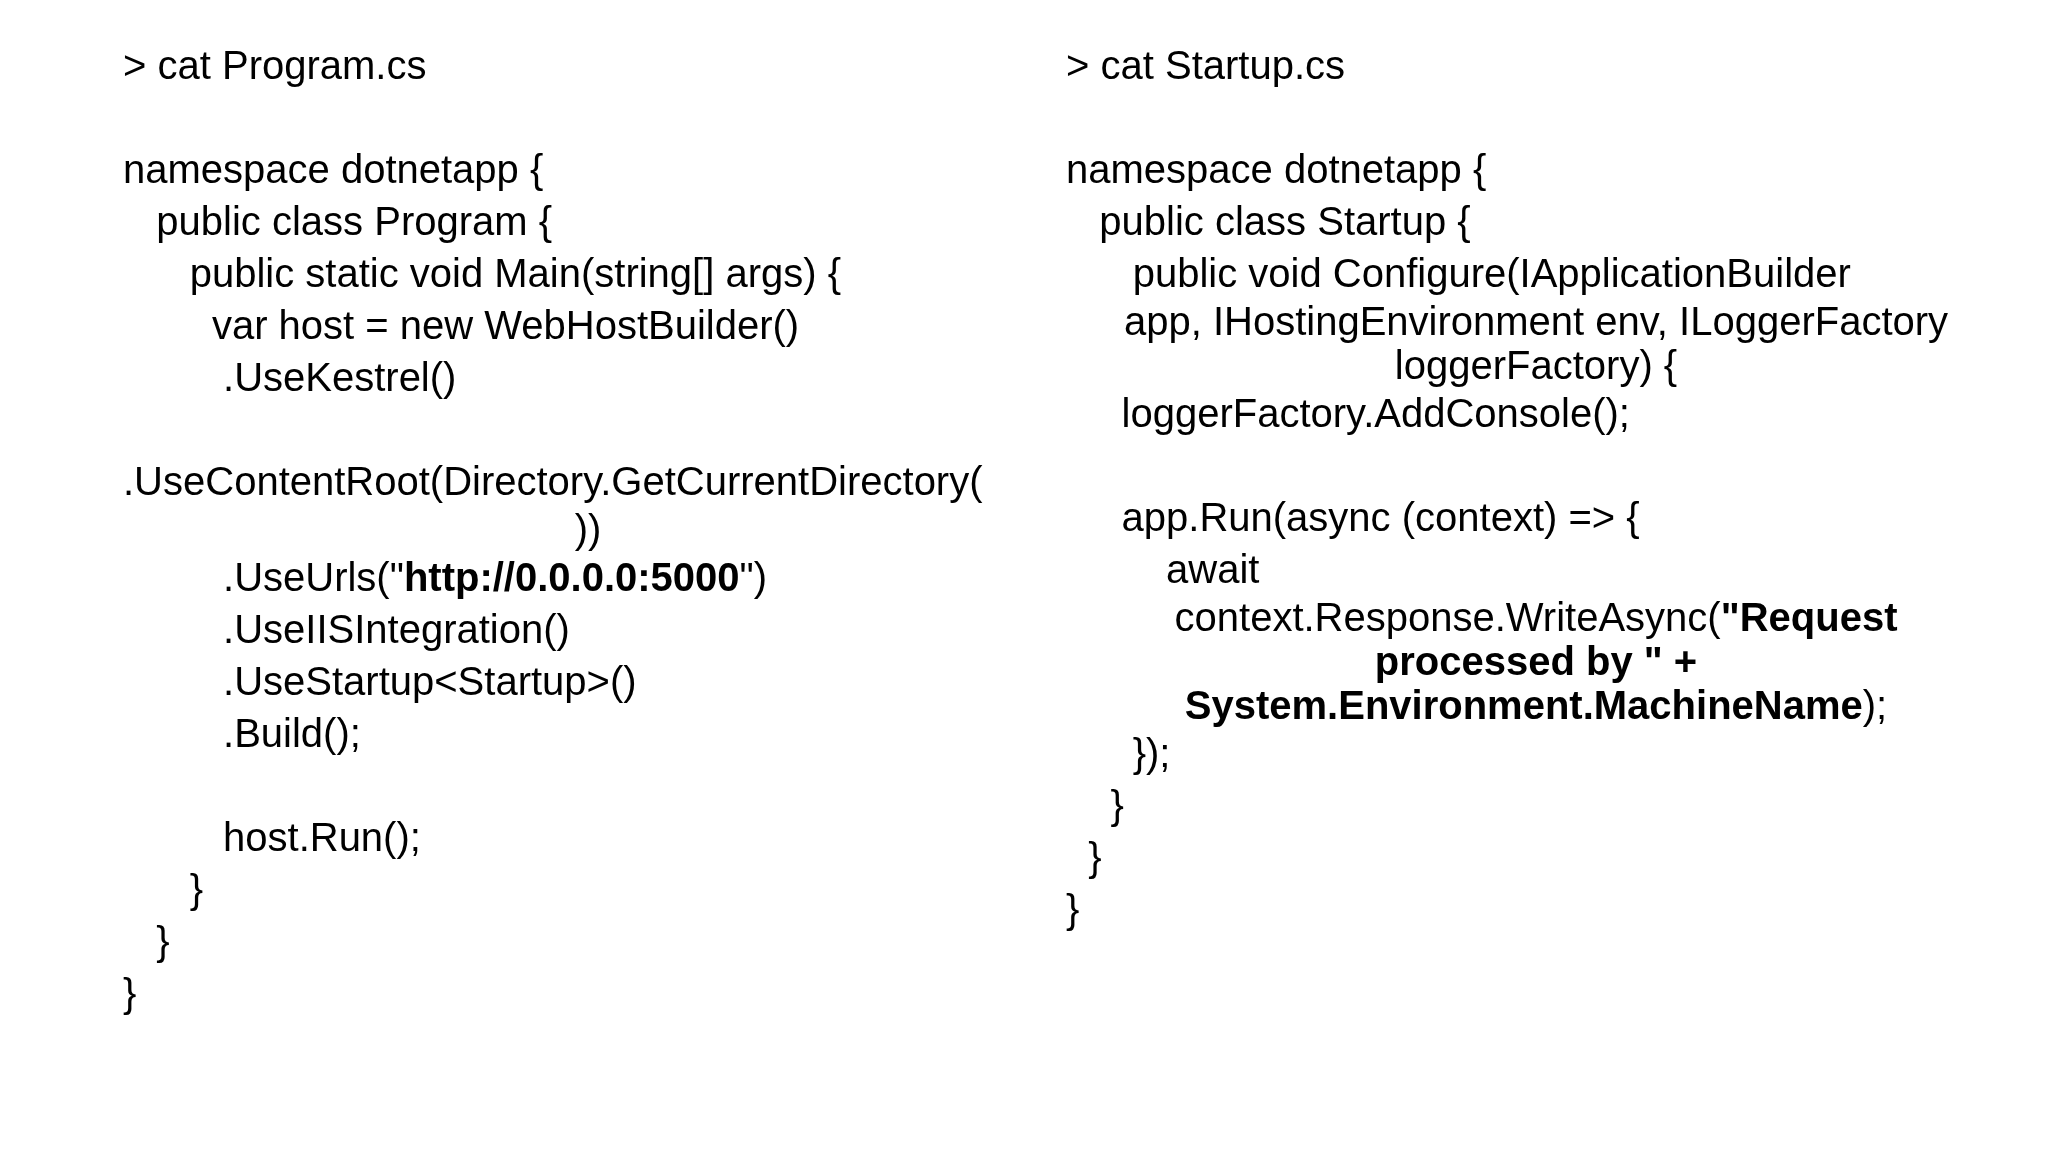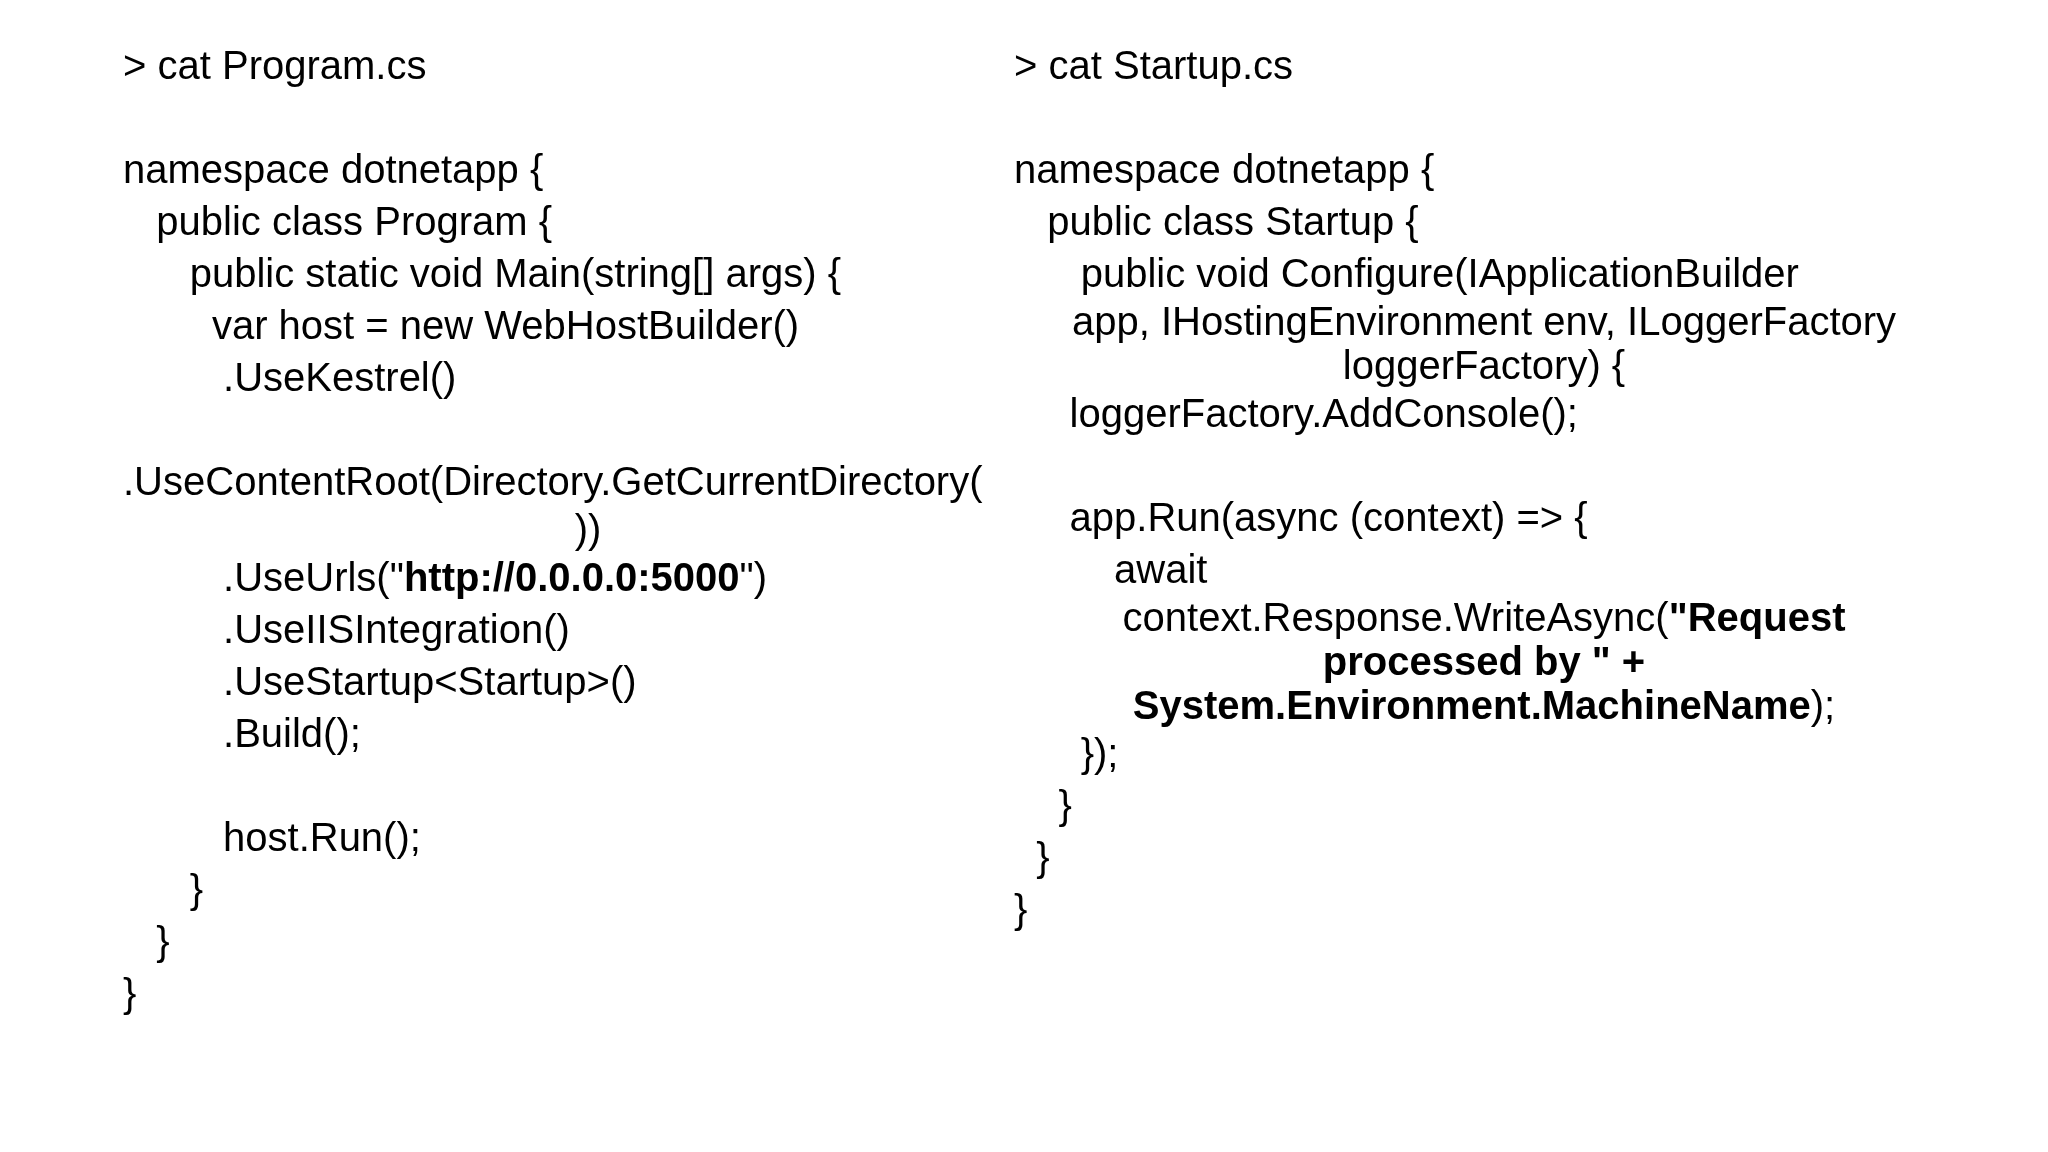--- a/index.html
+++ b/index.html
@@ -14,21 +14,21 @@
   .page { position: absolute; inset: 0; padding-left: 12px; }
   .code-col {
     position: absolute;
     top: 39px;
     font-size: 40px;
     line-height: 52px;
     white-space: pre;
     letter-spacing: 0;
   }
   .col-left  { left: 123px;  width: 930px; }
-  .col-right { left: 1014px; width: 940px; }
+  .col-right { left: 1066px; width: 940px; }
   .ln { min-height: 52px; line-height: 52px; }
   .ln.wrap { min-height: 44px; line-height: 44px; text-align: center; }
   .b { font-weight: bold; }
 </style>
 </head>
 <body>
 
 <div class="page">
   <div class="code-col col-left"><div class="ln"><span>&gt; cat Program.cs</span></div><div class="ln">&nbsp;</div><div class="ln"><span>namespace dotnetapp {</span></div><div class="ln"><span>   public class Program {</span></div><div class="ln"><span>      public static void Main(string[] args) {</span></div><div class="ln"><span>        var host = new WebHostBuilder()</span></div><div class="ln"><span>         .UseKestrel()</span></div><div class="ln">&nbsp;</div><div class="ln"><span>.UseContentRoot(Directory.GetCurrentDirectory(</span></div><div class="ln wrap"><span>))</span></div><div class="ln"><span>         .UseUrls("</span><span class="b">http://0.0.0.0:5000</span><span>")</span></div><div class="ln"><span>         .UseIISIntegration()</span></div><div class="ln"><span>         .UseStartup&lt;Startup&gt;()</span></div><div class="ln"><span>         .Build();</span></div><div class="ln">&nbsp;</div><div class="ln"><span>         host.Run();</span></div><div class="ln"><span>      }</span></div><div class="ln"><span>   }</span></div><div class="ln"><span>}</span></div></div>
   <div class="code-col col-right"><div class="ln"><span>&gt; cat Startup.cs</span></div><div class="ln">&nbsp;</div><div class="ln"><span>namespace dotnetapp {</span></div><div class="ln"><span>   public class Startup {</span></div><div class="ln"><span>      public void Configure(IApplicationBuilder</span></div><div class="ln wrap"><span>app, IHostingEnvironment env, ILoggerFactory</span></div><div class="ln wrap"><span>loggerFactory) {</span></div><div class="ln"><span>     loggerFactory.AddConsole();</span></div><div class="ln">&nbsp;</div><div class="ln"><span>     app.Run(async (context) =&gt; {</span></div><div class="ln"><span>         await</span></div><div class="ln wrap"><span>context.Response.WriteAsync(</span><span class="b">"Request</span></div><div class="ln wrap"><span class="b">processed by " +</span></div><div class="ln wrap"><span class="b">System.Environment.MachineName</span><span>);</span></div><div class="ln"><span>      });</span></div><div class="ln"><span>    }</span></div><div class="ln"><span>  }</span></div><div class="ln"><span>}</span></div></div>

